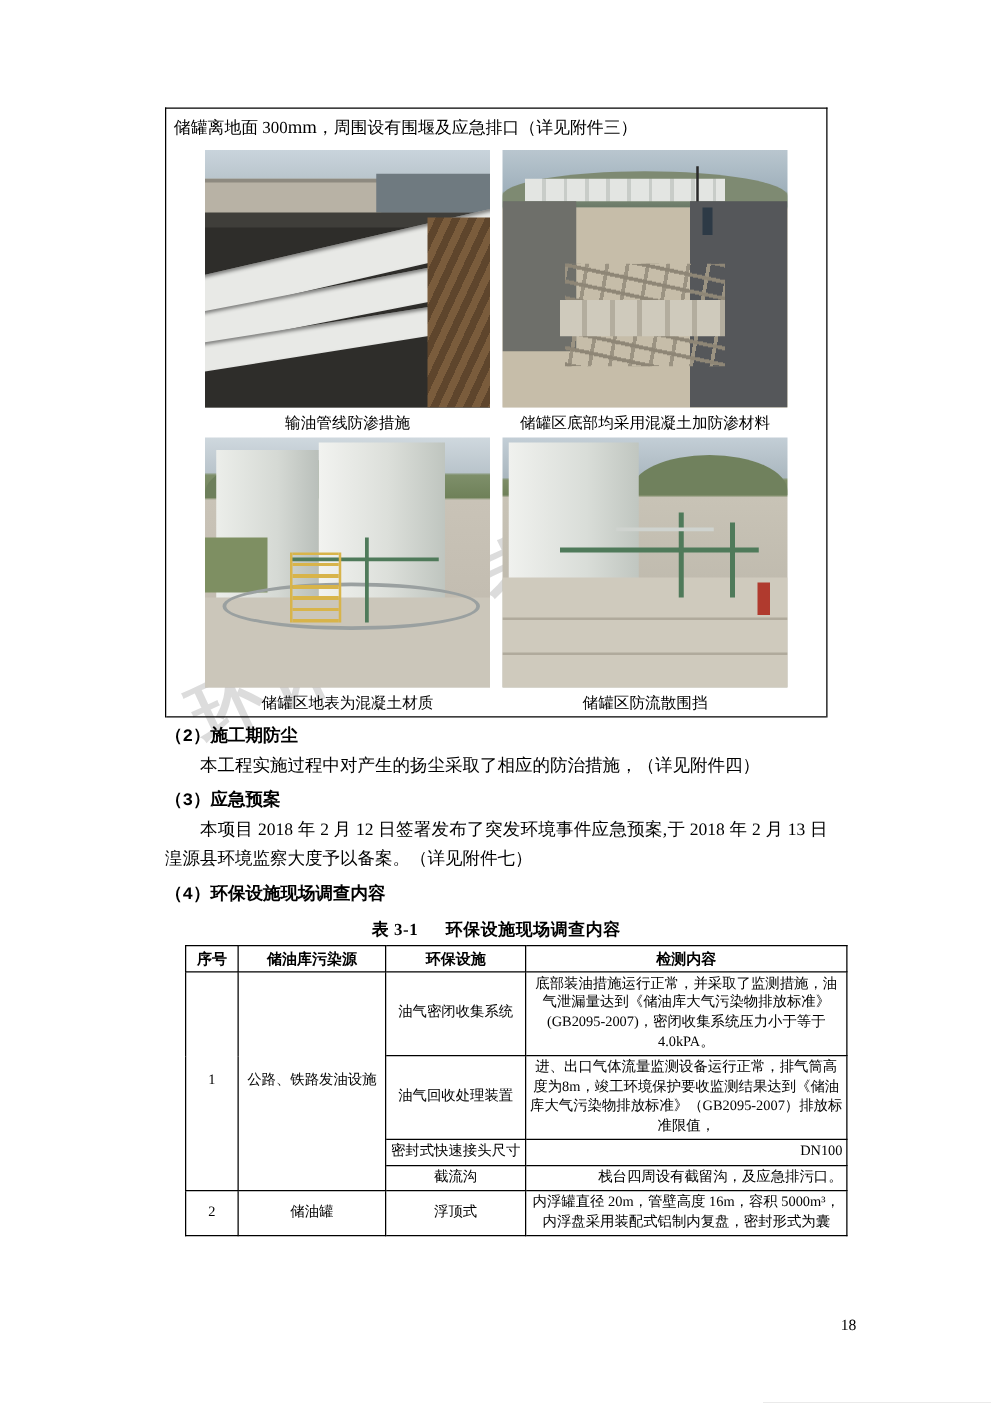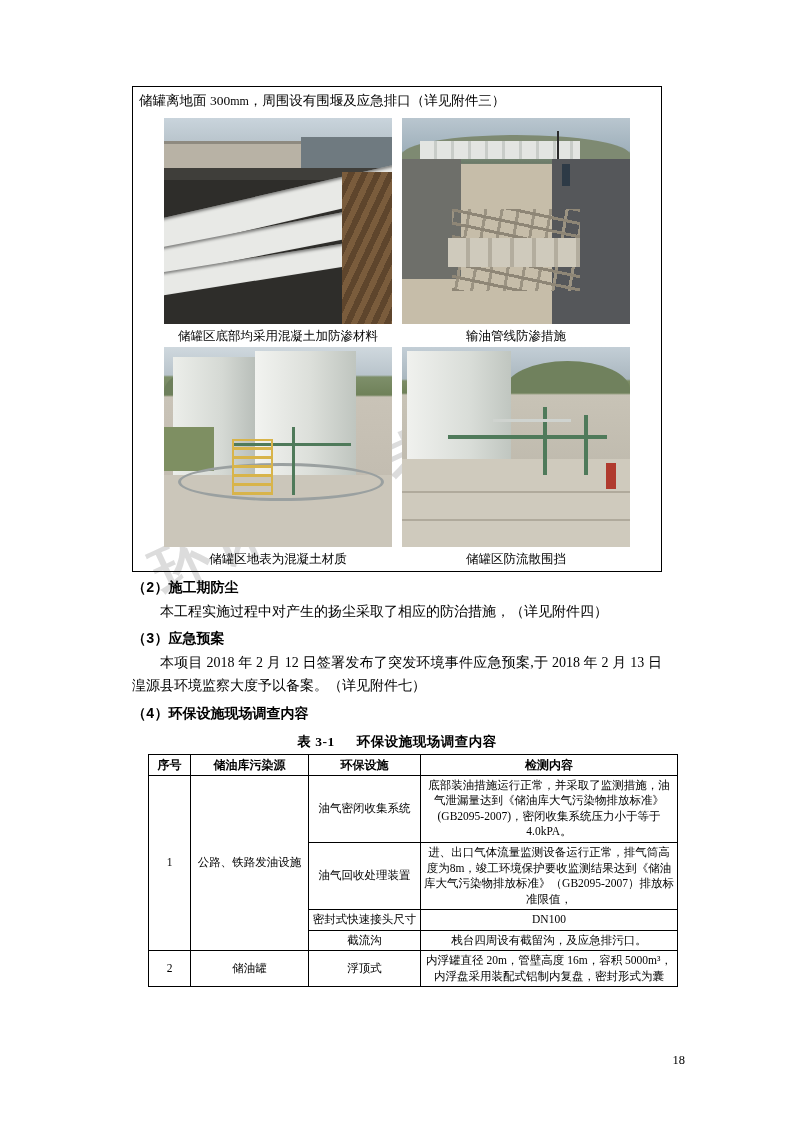--- a/index.html
+++ b/index.html
@@ -26,21 +26,21 @@
   }
 
   
   .caption-box {
     border: 1px solid #000;
     border-bottom: none;
     padding: 5px 6px 4px 6px;
     font-size: 13.5px;
     line-height: 1.35;
   }
-  .caption-box .small-unit { font-size: 12px; }
+  .caption-box .small-unit { font-size: 15px; }
 
   .photo-frame {
     border-left: 1px solid #000;
     border-right: 1px solid #000;
     padding: 4px 0 0 0;
   }
 
   .photo-row {
     display: flex;
     justify-content: center;
@@ -110,21 +110,21 @@
     line-height: 1.35;
   }
   table.survey th {
     font-weight: bold;
     font-size: 12px;
   }
   td.detail {
     text-align: left;
     padding: 2px 4px;
   }
-  td.detail.ctr { text-align: center; }
+  td.detail.ctr { text-align: right; }
 
   .page-num {
     position: absolute;
     right: 108px;
     bottom: 54px;
     font-size: 12.5px;
   }
 
   
   .watermark {
@@ -224,22 +224,22 @@
           <div class="floor"></div>
             <div class="wallL"></div>
             <div class="wallR"></div>
           <div class="rebar"></div>
             <div class="blocks"></div>
             <div class="worker"></div>
         </div>
       </div>
 
       <div class="cap-row">
+        <div class="cap">输油管线防渗措施</div>
         <div class="cap">储罐区底部均采用混凝土加防渗材料</div>
-        <div class="cap">输油管线防渗措施</div>
       </div>
 
       <div class="photo-row">
         <div class="photo row2 ph3">
           <div class="mtn"></div>
             <div class="tankA"></div>
             <div class="tankB"></div>
           <div class="grass"></div>
             <div class="base"></div>
             <div class="ring"></div>

